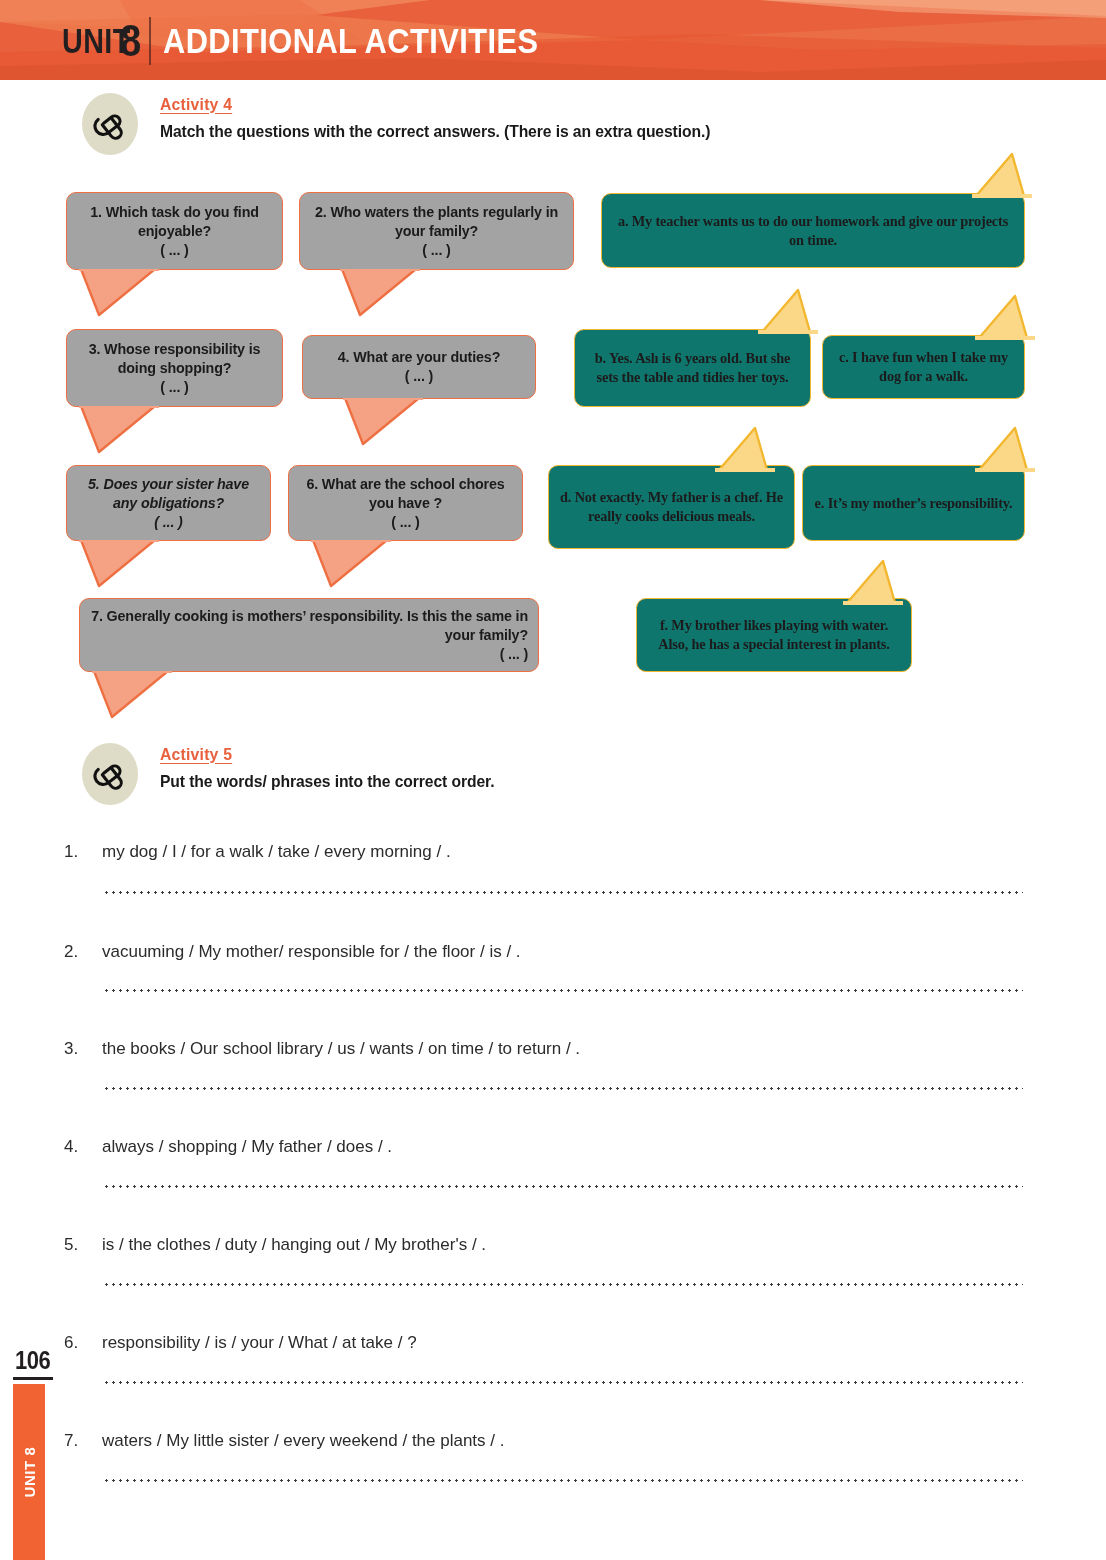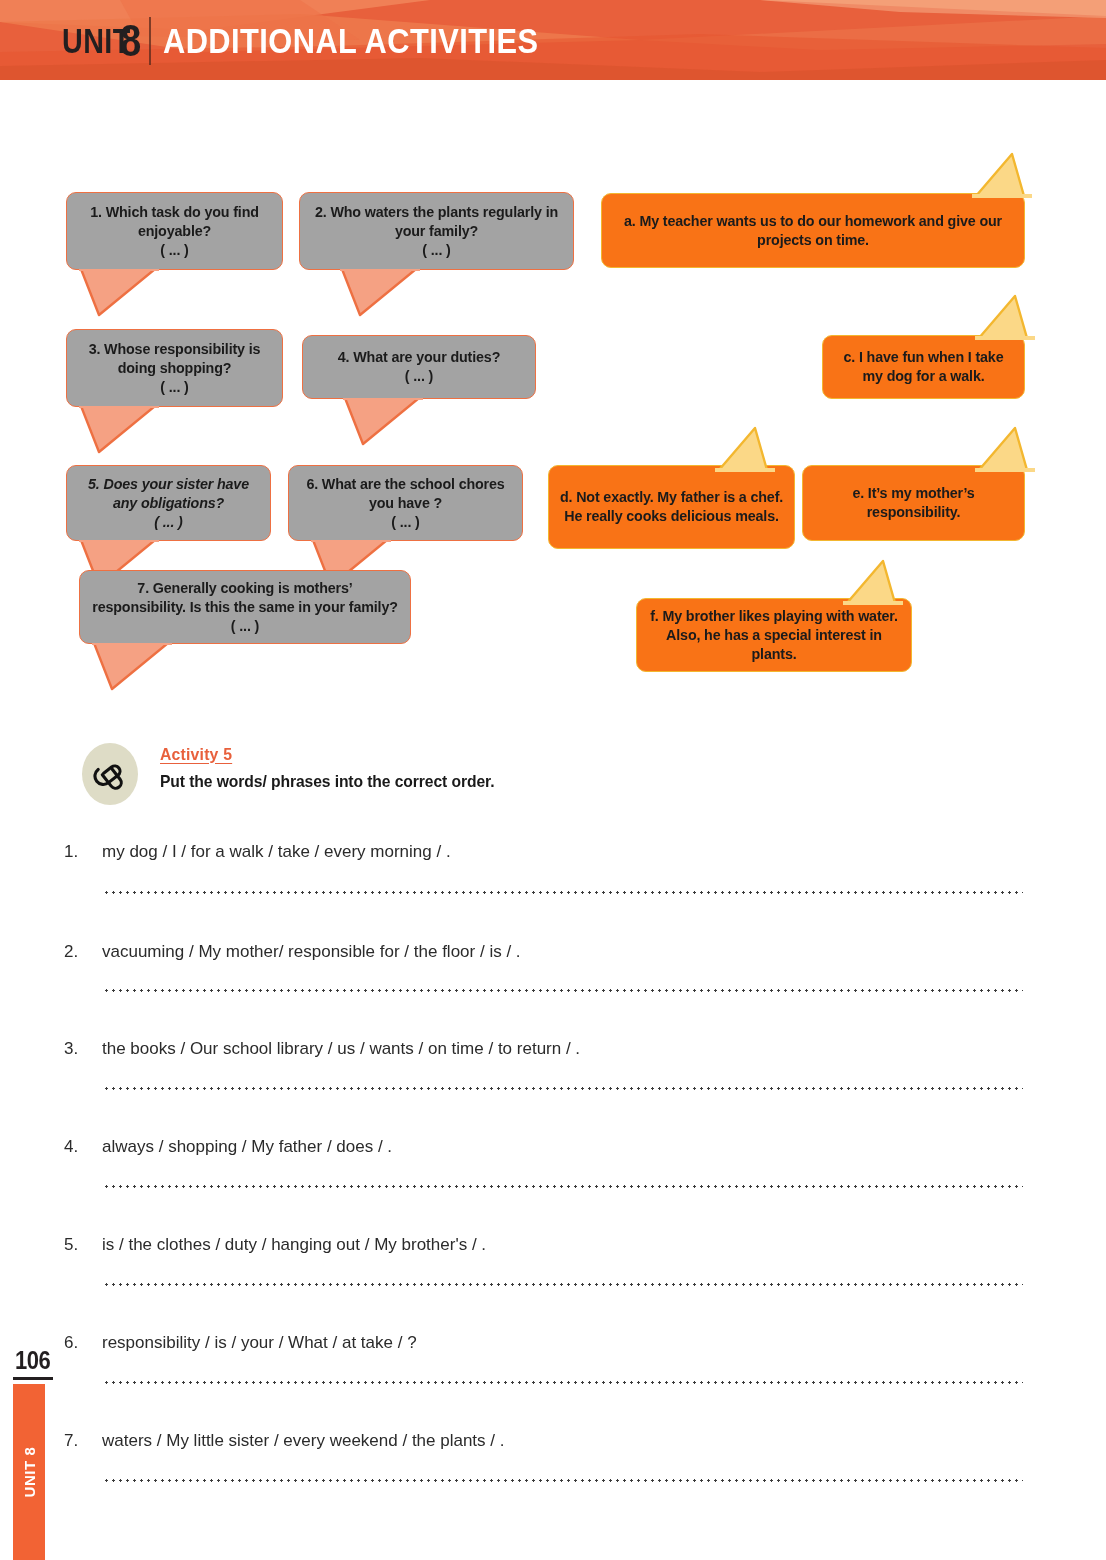--- a/index.html
+++ b/index.html
@@ -75,21 +75,21 @@
     border-radius: 10px;
     display: flex; align-items: center; justify-content: center;
     text-align: center;
     font-family: "Liberation Sans", sans-serif;
     font-weight: 700; font-size: 14.3px; line-height: 1.33;
     color: #1B1B1B;
     padding: 8px 10px;
     letter-spacing: -0.15px;
   }
   .q-bubble { background: #a3a3a3; border: 1.6px solid #EE7042; }
-  .a-bubble { background: #f97316; border: 1.6px solid #F3B72F; }
+  .a-bubble { background: #0f766e; border: 1.6px solid #F3B72F; font-family: Liberation Serif, serif; }
   .bubble .tail { position: absolute; display: block; }
 
   
   .q-item { position: absolute; display: flex; }
   .q-num {
     font-family: "Liberation Sans", sans-serif;
     font-size: 17px; color: #2B2B2B; width: 38px; flex: 0 0 38px;
   }
   .q-txt {
     font-family: "Liberation Sans", sans-serif;
@@ -145,20 +145,34 @@
       <polygon points="120,0 300,0 360,40 140,36" fill="#EE7046" opacity="0.5"></polygon>
     </svg>
     <div class="banner-title">
       <span class="unit-word">UNIT</span>
       <span class="unit-num">8</span>
       <span class="unit-div"></span>
       <span class="banner-sub">ADDITIONAL ACTIVITIES</span>
     </div>
   </div>
 
+  <div class="act-head" style="left:82px; top:93px;">
+    <div class="clip-circle">
+      <svg width="34" height="36" viewBox="0 0 34 36">
+        <g transform="rotate(-38 17 18)" fill="none" stroke="#111" stroke-width="3.1" stroke-linecap="round">
+          <path d="M11.5 6.5 h10 a5.2 5.2 0 0 1 0 10.4 h-12 a8.4 8.4 0 0 1 0 -16.8" transform="translate(1,7)"></path>
+          <path d="M9.5 6.8 v14.5 a5.6 5.6 0 0 0 11.2 0 v-13" transform="translate(1,7)"></path>
+        </g>
+      </svg>
+    </div>
+    <div class="act-text">
+      <div class="act-label">Activity 4</div>
+      <div class="act-desc">Match the questions with the correct answers. (There is an extra question.)</div>
+    </div>
+  </div>
 
   <div class="bubble q-bubble" style="left:66px; top:192px; width:217px; height:78px; white-space:pre-line;">1. Which task do you find enjoyable?
 ( ... )<svg class="tail" width="80" height="50" viewBox="0 0 80 50" style="left:12px; top:76px;">
       <polygon points="2,0 76,0 20,46" fill="#F5A183" stroke="#EE7042" stroke-width="2.4" stroke-linejoin="round"></polygon>
       <rect x="0" y="-6" width="80" height="8" fill="#F5A183"></rect>
     </svg></div>
 
   <div class="bubble q-bubble" style="left:299px; top:192px; width:275px; height:78px; white-space:pre-line;">2. Who waters the plants regularly in your family?
 ( ... )<svg class="tail" width="80" height="50" viewBox="0 0 80 50" style="left:40px; top:76px;">
       <polygon points="2,0 76,0 20,46" fill="#F5A183" stroke="#EE7042" stroke-width="2.4" stroke-linejoin="round"></polygon>
@@ -182,31 +196,35 @@
       <polygon points="2,0 76,0 20,46" fill="#F5A183" stroke="#EE7042" stroke-width="2.4" stroke-linejoin="round"></polygon>
       <rect x="0" y="-6" width="80" height="8" fill="#F5A183"></rect>
     </svg></div>
 
   <div class="bubble q-bubble" style="left:288px; top:465px; width:235px; height:76px; white-space:pre-line;">6. What are the school chores you have ?
 ( ... )<svg class="tail" width="80" height="50" viewBox="0 0 80 50" style="left:22px; top:74px;">
       <polygon points="2,0 76,0 20,46" fill="#F5A183" stroke="#EE7042" stroke-width="2.4" stroke-linejoin="round"></polygon>
       <rect x="0" y="-6" width="80" height="8" fill="#F5A183"></rect>
     </svg></div>
 
-  <div class="bubble q-bubble" style="left:79px; top:570px; width:332px; height:74px; white-space:pre-line;">7. Generally cooking is mothers’ responsibility. Is this the same in your family?
+  <div class="bubble q-bubble" style="left:79px; top:598px; width:460px; height:74px; white-space:pre-line;text-align:right;">7. Generally cooking is mothers’ responsibility. Is this the same in your family?
 ( ... )<svg class="tail" width="80" height="50" viewBox="0 0 80 50" style="left:12px; top:72px;">
       <polygon points="2,0 76,0 20,46" fill="#F5A183" stroke="#EE7042" stroke-width="2.4" stroke-linejoin="round"></polygon>
       <rect x="0" y="-6" width="80" height="8" fill="#F5A183"></rect>
     </svg></div>
 
   <div class="bubble a-bubble" style="left:601px; top:193px; width:424px; height:75px;">a. My teacher wants us to do our homework and give our projects on time.<svg class="tail" width="60" height="46" viewBox="0 0 60 46" style="left:370px; top:-42px;">
       <polygon points="40,2 52,44 4,44" fill="#FBD887" stroke="#F3B72F" stroke-width="2.4" stroke-linejoin="round"></polygon>
       <rect x="0" y="42" width="60" height="8" fill="#FBD887"></rect>
     </svg></div>
 
+  <div class="bubble a-bubble" style="left:574px; top:329px; width:237px; height:78px;">b. Yes. Aslı is 6 years old. But she sets the table and tidies her toys.<svg class="tail" width="60" height="46" viewBox="0 0 60 46" style="left:183px; top:-42px;">
+      <polygon points="40,2 52,44 4,44" fill="#FBD887" stroke="#F3B72F" stroke-width="2.4" stroke-linejoin="round"></polygon>
+      <rect x="0" y="42" width="60" height="8" fill="#FBD887"></rect>
+    </svg></div>
 
   <div class="bubble a-bubble" style="left:822px; top:335px; width:203px; height:64px;">c. I have fun when I take my dog for a walk.<svg class="tail" width="60" height="46" viewBox="0 0 60 46" style="left:152px; top:-42px;">
       <polygon points="40,2 52,44 4,44" fill="#FBD887" stroke="#F3B72F" stroke-width="2.4" stroke-linejoin="round"></polygon>
       <rect x="0" y="42" width="60" height="8" fill="#FBD887"></rect>
     </svg></div>
 
   <div class="bubble a-bubble" style="left:548px; top:465px; width:247px; height:84px;">d. Not exactly. My father is a chef. He really cooks delicious meals.<svg class="tail" width="60" height="46" viewBox="0 0 60 46" style="left:166px; top:-40px;">
       <polygon points="40,2 52,44 4,44" fill="#FBD887" stroke="#F3B72F" stroke-width="2.4" stroke-linejoin="round"></polygon>
       <rect x="0" y="42" width="60" height="8" fill="#FBD887"></rect>
     </svg></div>

